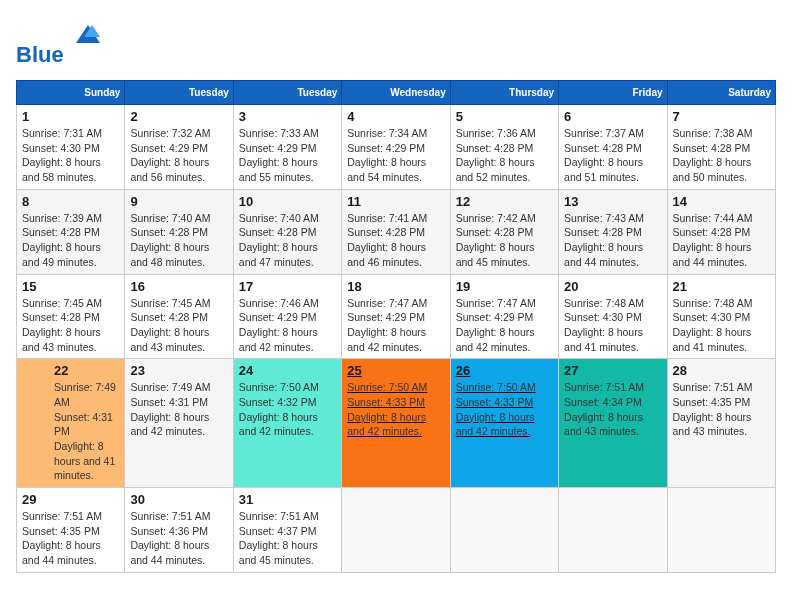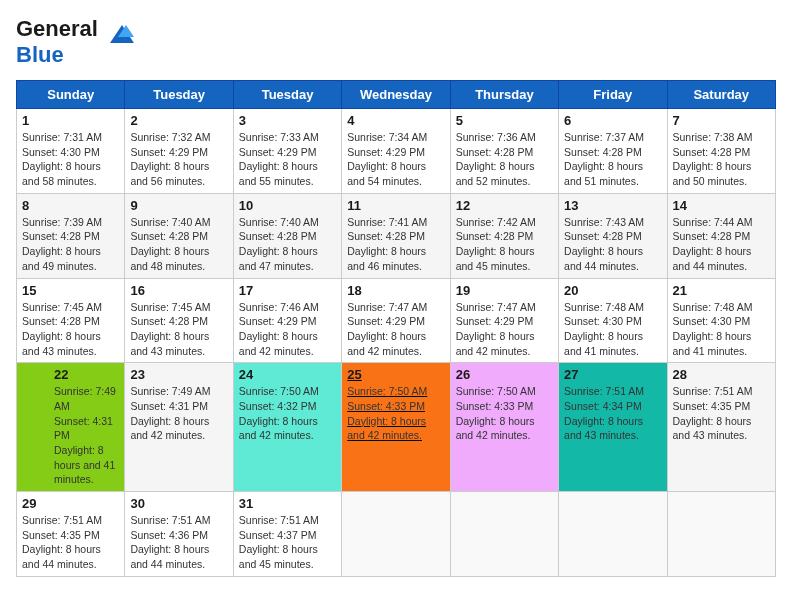--- a/index.html
+++ b/index.html
@@ -40,22 +40,22 @@
     }
     .calendar {
       width: 100%;
       border-collapse: collapse;
       font-size: 11px;
     }
     .calendar th {
       background-color: #1565c0;
       color: #fff;
       padding: 6px 4px;
-      text-align: center;
-      font-size: 13px;
+      text-align: right;
+      font-size: 10px;
       font-weight: bold;
       border: 1px solid #0d47a1;
     }
     .calendar td {
       vertical-align: top;
       padding: 4px 5px;
       border: 1px solid #ccc;
       background: #fff;
       width: 108px;
       min-height: 80px;
@@ -79,21 +79,21 @@
       background: #f9f9f9 !important;
     }
   </style>
 </head>
 <body>
 
 <div class="header">
   <div class="logo">
     <div class="logo-row">
       <span style="font-size:22px;font-weight:bold;color:#1a1a1a;">
-        <span>General</span><br>
+        <br>
         <span style="color:#1565c0;">Blue</span>
       </span>
       <svg width="36" height="36" viewBox="0 0 36 36" style="margin-left:2px;margin-top:-18px;">
         <polygon points="10,28 22,10 34,28" fill="#1565c0"></polygon>
         <polygon points="18,22 26,10 34,22" fill="#42a5f5"></polygon>
       </svg>
     </div>
   </div>
   <div class="title-section">
     <div class="month-title"></div>
@@ -282,21 +282,21 @@
         <td>
         <span class="day-number">21</span>
         <div class="day-info">
           Sunrise: 7:48 AM<br>
           Sunset: 4:30 PM<br>
           Daylight: 8 hours and 41 minutes.
         </div>
       </td>
       </tr>
       <tr>
-        <td style="background-color: #84cc16; padding-left: 37px;">
+        <td style="background-color: #fdba74; padding-left: 37px;">
         <span class="day-number">22</span>
         <div class="day-info">
           Sunrise: 7:49 AM<br>
           Sunset: 4:31 PM<br>
           Daylight: 8 hours and 41 minutes.
         </div>
       </td>
         <td style="background-color: rgb(245, 245, 245);">
         <span class="day-number">23</span>
         <div class="day-info">
@@ -314,21 +314,21 @@
         </div>
       </td>
         <td style="background-color: #f97316; text-decoration: underline;">
         <span class="day-number">25</span>
         <div class="day-info">
           Sunrise: 7:50 AM<br>
           Sunset: 4:33 PM<br>
           Daylight: 8 hours and 42 minutes.
         </div>
       </td>
-        <td style="background-color: #f0abfc;">
+        <td style="background-color: #0ea5e9; text-decoration: underline;">
         <span class="day-number">26</span>
         <div class="day-info">
           Sunrise: 7:50 AM<br>
           Sunset: 4:33 PM<br>
           Daylight: 8 hours and 42 minutes.
         </div>
       </td>
         <td style="background-color: #14b8a6;">
         <span class="day-number">27</span>
         <div class="day-info">

